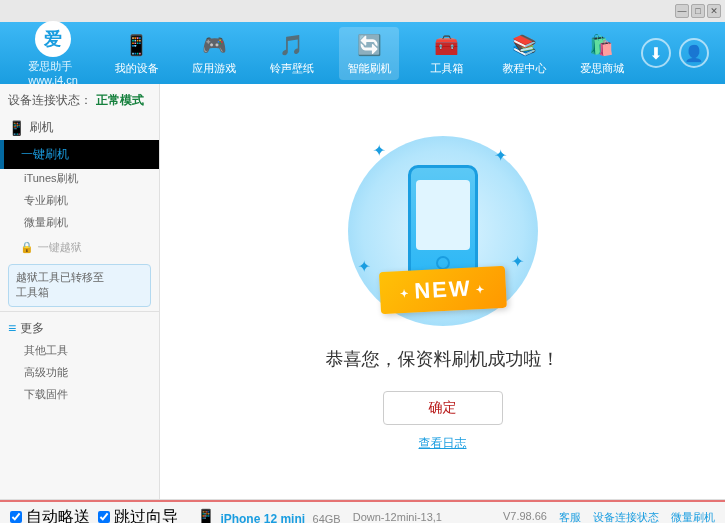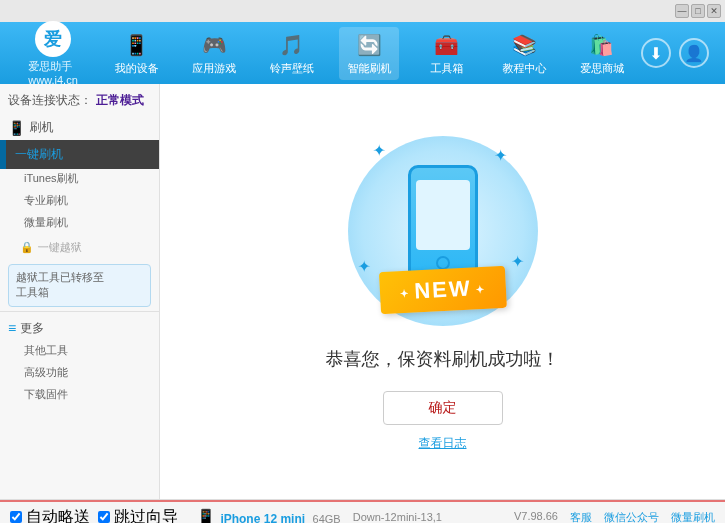--- a/index.html
+++ b/index.html
@@ -102,42 +102,42 @@
       overflow-y: auto;
       flex-shrink: 0;
     }
     .status-bar-top {
       display: flex; align-items: center;
       padding: 4px 8px 6px 8px;
       font-size: 12px;
       color: #555;
     }
     .status-bar-top .status-label { color: #555; }
-    .status-bar-top .status-value { color: #4c1d95; font-weight: bold; margin-left: 4px; }
+    .status-bar-top .status-value { color: #15803d; font-weight: bold; margin-left: 4px; }
 
     .sidebar-section-header {
       display: flex; align-items: center;
       padding: 4px 8px;
       font-size: 12px;
       color: #555;
       cursor: pointer;
     }
     .sidebar-section-icon { margin-right: 4px; font-size: 14px; color: #1a9de0; }
 
     .sidebar-item {
       padding: 6px 12px 6px 20px;
       font-size: 12px;
       color: #444;
       cursor: pointer;
     }
     .sidebar-item.active {
-      background: #404040;
+      background: #000000;
       color: #1a9de0;
-      border-left: 6px solid #0369a1;
-      padding-left: 9px;
+      border-left: 4px solid #0369a1;
+      padding-left: 17px;
     }
 
     .sidebar-sub-item {
       padding: 2px 12px 5px 24px;
       font-size: 11px;
       color: #666;
       cursor: pointer;
     }
 
     .sidebar-disabled {
@@ -435,18 +435,18 @@
       <span class="device-name">iPhone 12 mini</span>
       <span class="device-detail">
         &nbsp;<span>64GB</span>
       </span>
     </div>
     <div style="margin-left: 4px; font-size: 11px; color: #888;">Down-12mini-13,1</div>
 
     <div class="footer-right">
       <span>V7.98.66</span>
       <span style="cursor:pointer; color:#1a9de0;">客服</span>
-      <span style="cursor:pointer; color:#1a9de0;">微信公众号</span>
+      <span style="cursor:pointer; color:#1a9de0;">设备连接状态</span>
       <span style="cursor:pointer; color:#1a9de0;">微量刷机</span>
     </div>
   </div>
 
 </div>
 
 </body></html>

